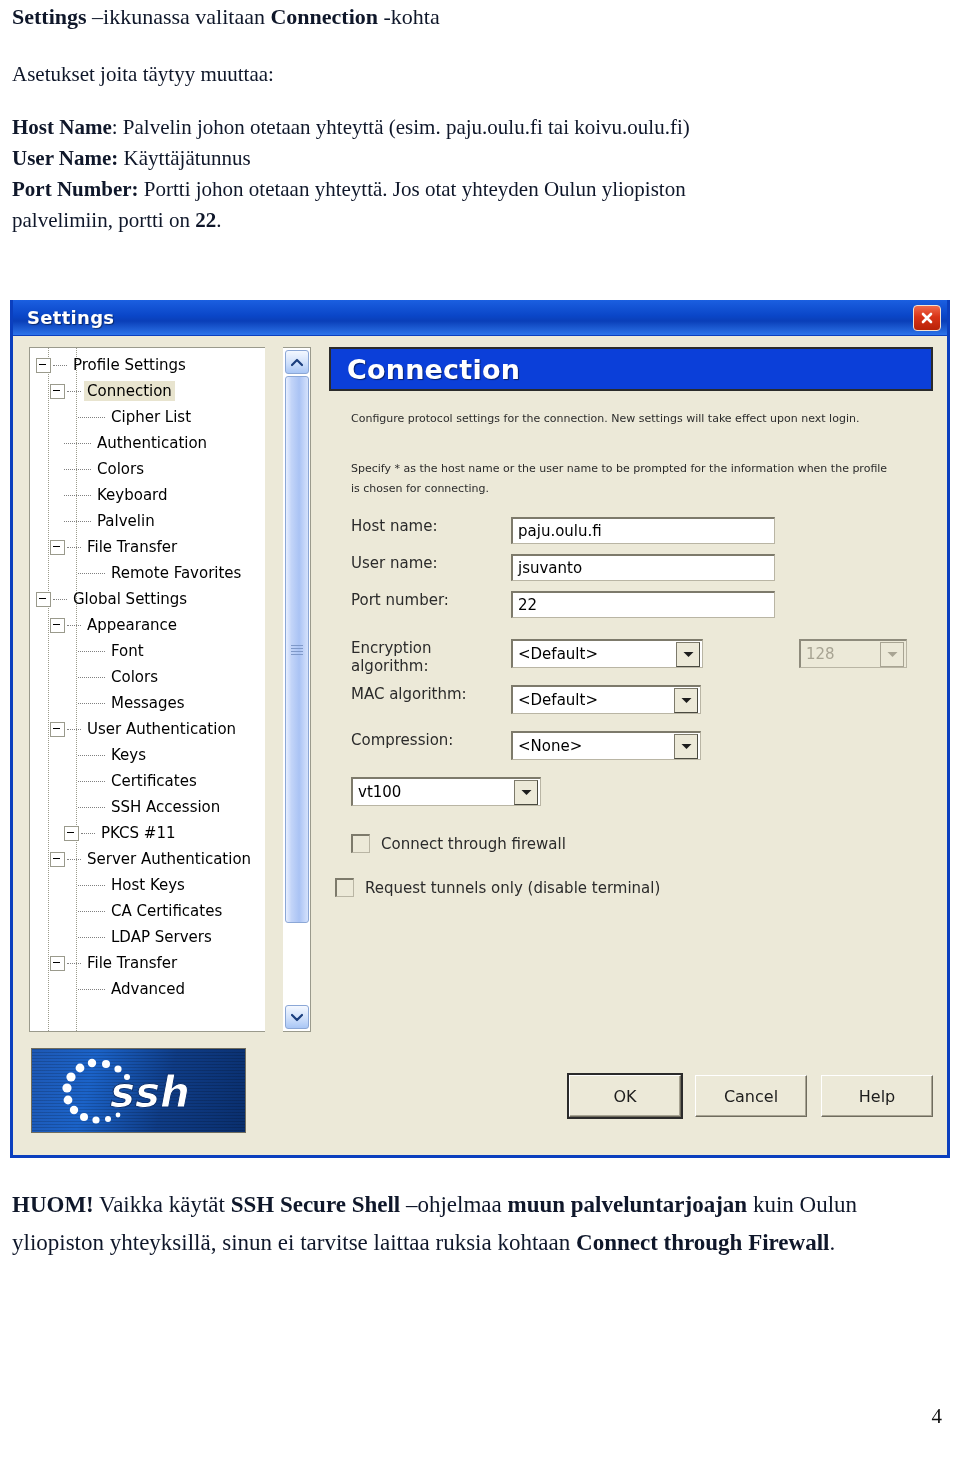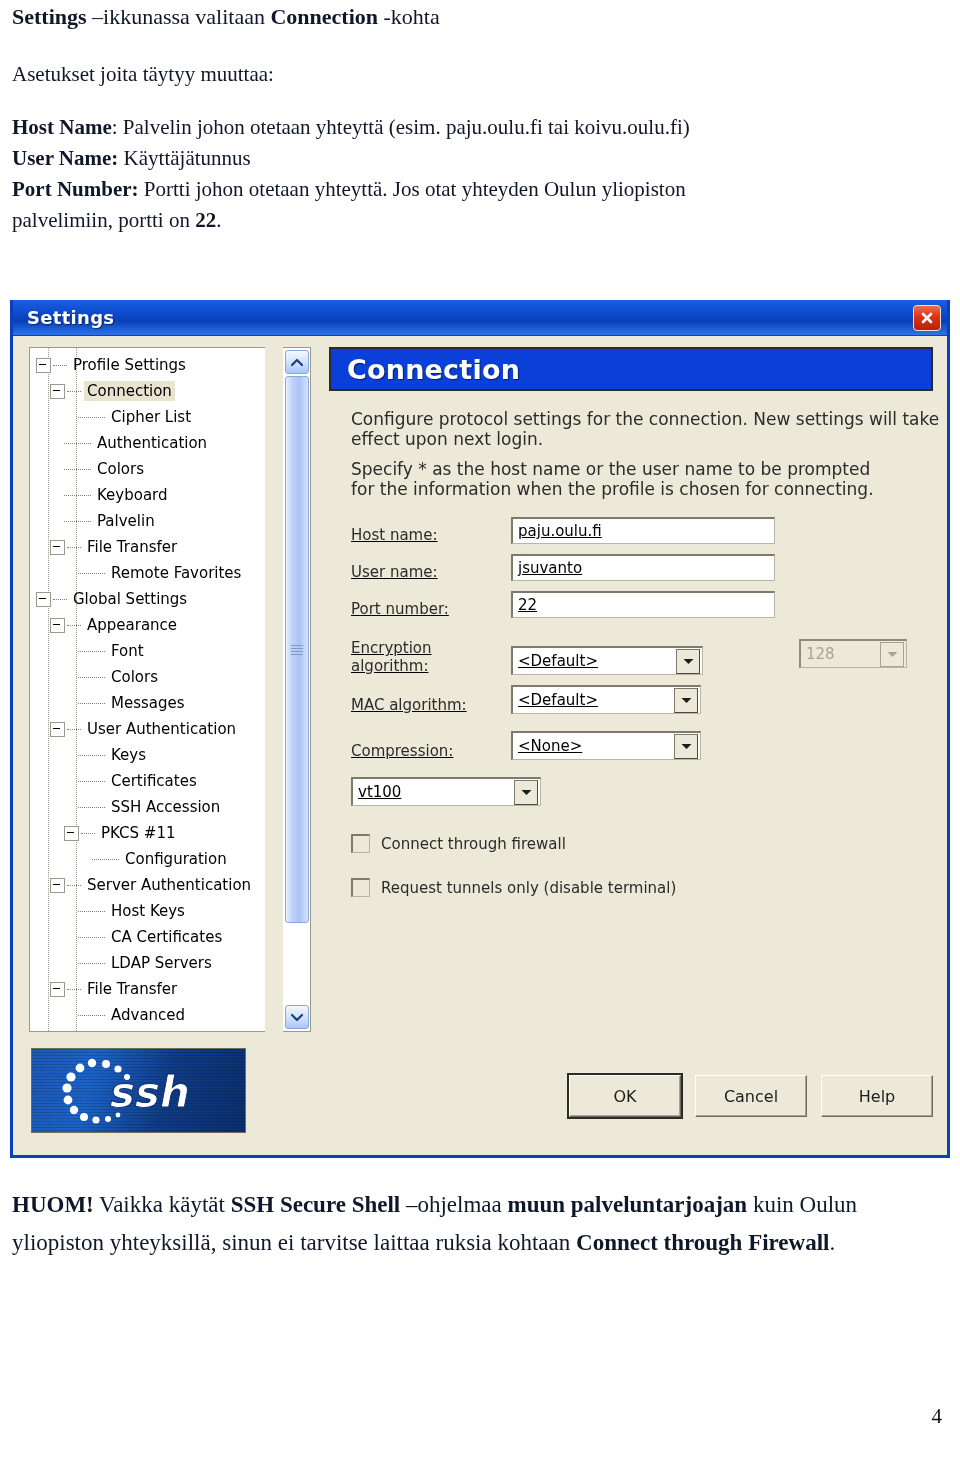--- a/index.html
+++ b/index.html
@@ -158,26 +158,26 @@
     padding-left:16px;box-sizing:border-box;
   }
   #section-title{
     color:#fff;font-family:"DejaVu Sans", sans-serif;font-weight:bold;font-size:27px;
     letter-spacing:.2px;
     text-shadow:1px 1px 1px rgba(0,0,0,.5);
   }
 
   .desc{
     font-family:"DejaVu Sans", sans-serif;
-    font-size:17px;color:#2b2b2b;line-height:20px;
+    font-size:11px;color:#2b2b2b;line-height:20px;
   }
   #desc-1{position:absolute;left:22px;top:62px;width:590px;}
   #desc-2{position:absolute;left:22px;top:112px;width:540px;}
 
-  .form-row{position:absolute;display:flex;align-items:flex-end;text-decoration:underline;}
+  .form-row{position:absolute;display:flex;align-items:flex-start;}
   .form-label{
     font-family:"DejaVu Sans", sans-serif;font-size:15px;color:#2b2b2b;
     width:160px;flex:0 0 auto;
   }
   .text-input{
     width:264px;height:27px;
     background:#fff;
     border:1px solid #b9b5a4;
     border-top:2px solid #7d7a6b;
     border-left:2px solid #7d7a6b;
@@ -231,21 +231,21 @@
     width:19px;height:19px;background:#ece9d8;
     border:1px solid #b9b5a4;
     border-top:2px solid #7d7a6b;border-left:2px solid #7d7a6b;
     box-sizing:border-box;margin-right:11px;flex:0 0 auto;
     cursor:pointer;
   }
   .check-label{
     font-family:"DejaVu Sans", sans-serif;font-size:15px;color:#2b2b2b;
   }
   #row-firewall{left:22px;top:487px;}
-  #row-tunnels{left:22px;top:531px;}
+  #row-tunnels{left:6px;top:531px;}
 
   
   #ssh-logo{
     position:absolute;left:18px;bottom:22px;
     width:215px;height:85px;
     background:
       repeating-linear-gradient(180deg, rgba(0,0,0,.16) 0 1px, rgba(255,255,255,0) 1px 3px),
       linear-gradient(105deg,#1e58b4 0%,#1b63c9 28%,#0f3c86 62%,#0a2f6e 100%);
     border:1px solid #6f6c5e;
     box-sizing:border-box;
@@ -406,25 +406,20 @@
           <div class="tree-item">
             <span class="tree-indent" style="width: 48px;"></span>
             <span class="dots" style="width: 27px;"></span>
             <span class="tree-label">SSH Accession</span>
           </div>
           <div class="tree-item">
             <span class="tree-indent" style="width: 34px;"></span>
             <span class="toggle"></span>
             <span class="dots"></span>
             <span class="tree-label">PKCS #11</span>
-          </div>
-          <div class="tree-item">
-            <span class="tree-indent" style="width: 62px;"></span>
-            <span class="dots" style="width: 27px;"></span>
-            <span class="tree-label">Configuration</span>
           </div>
           <div class="tree-item">
             <span class="tree-indent" style="width: 20px;"></span>
             <span class="toggle"></span>
             <span class="dots"></span>
             <span class="tree-label">Server Authentication</span>
           </div>
           <div class="tree-item">
             <span class="tree-indent" style="width: 48px;"></span>
             <span class="dots" style="width: 27px;"></span>

